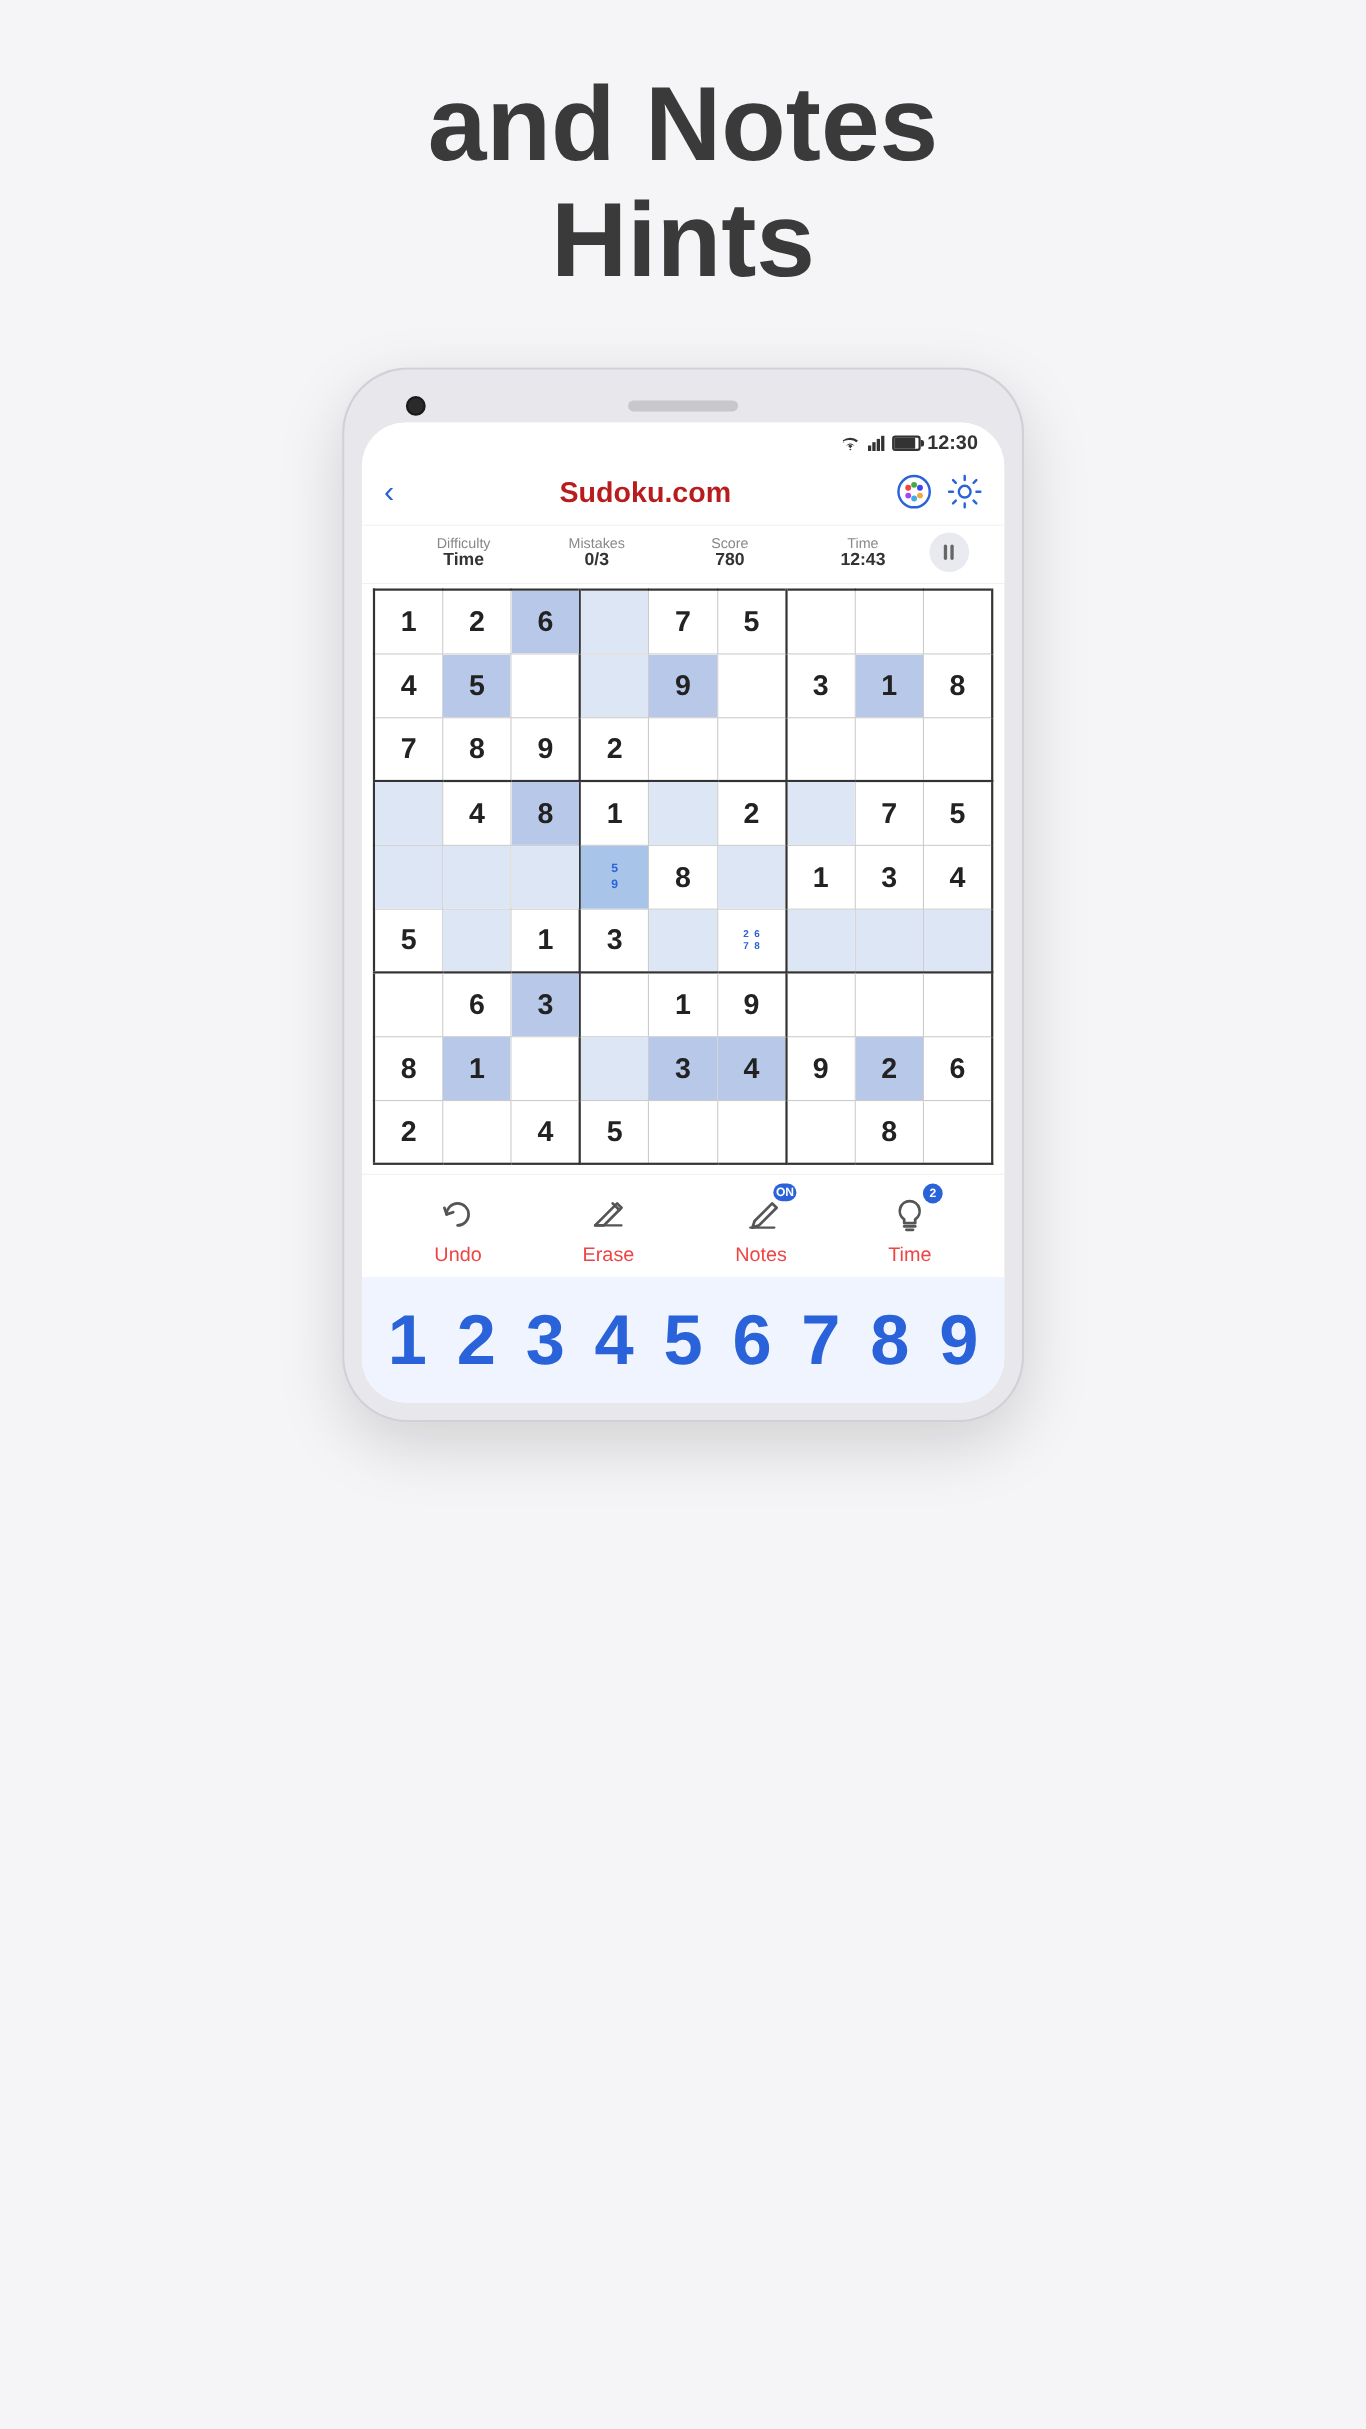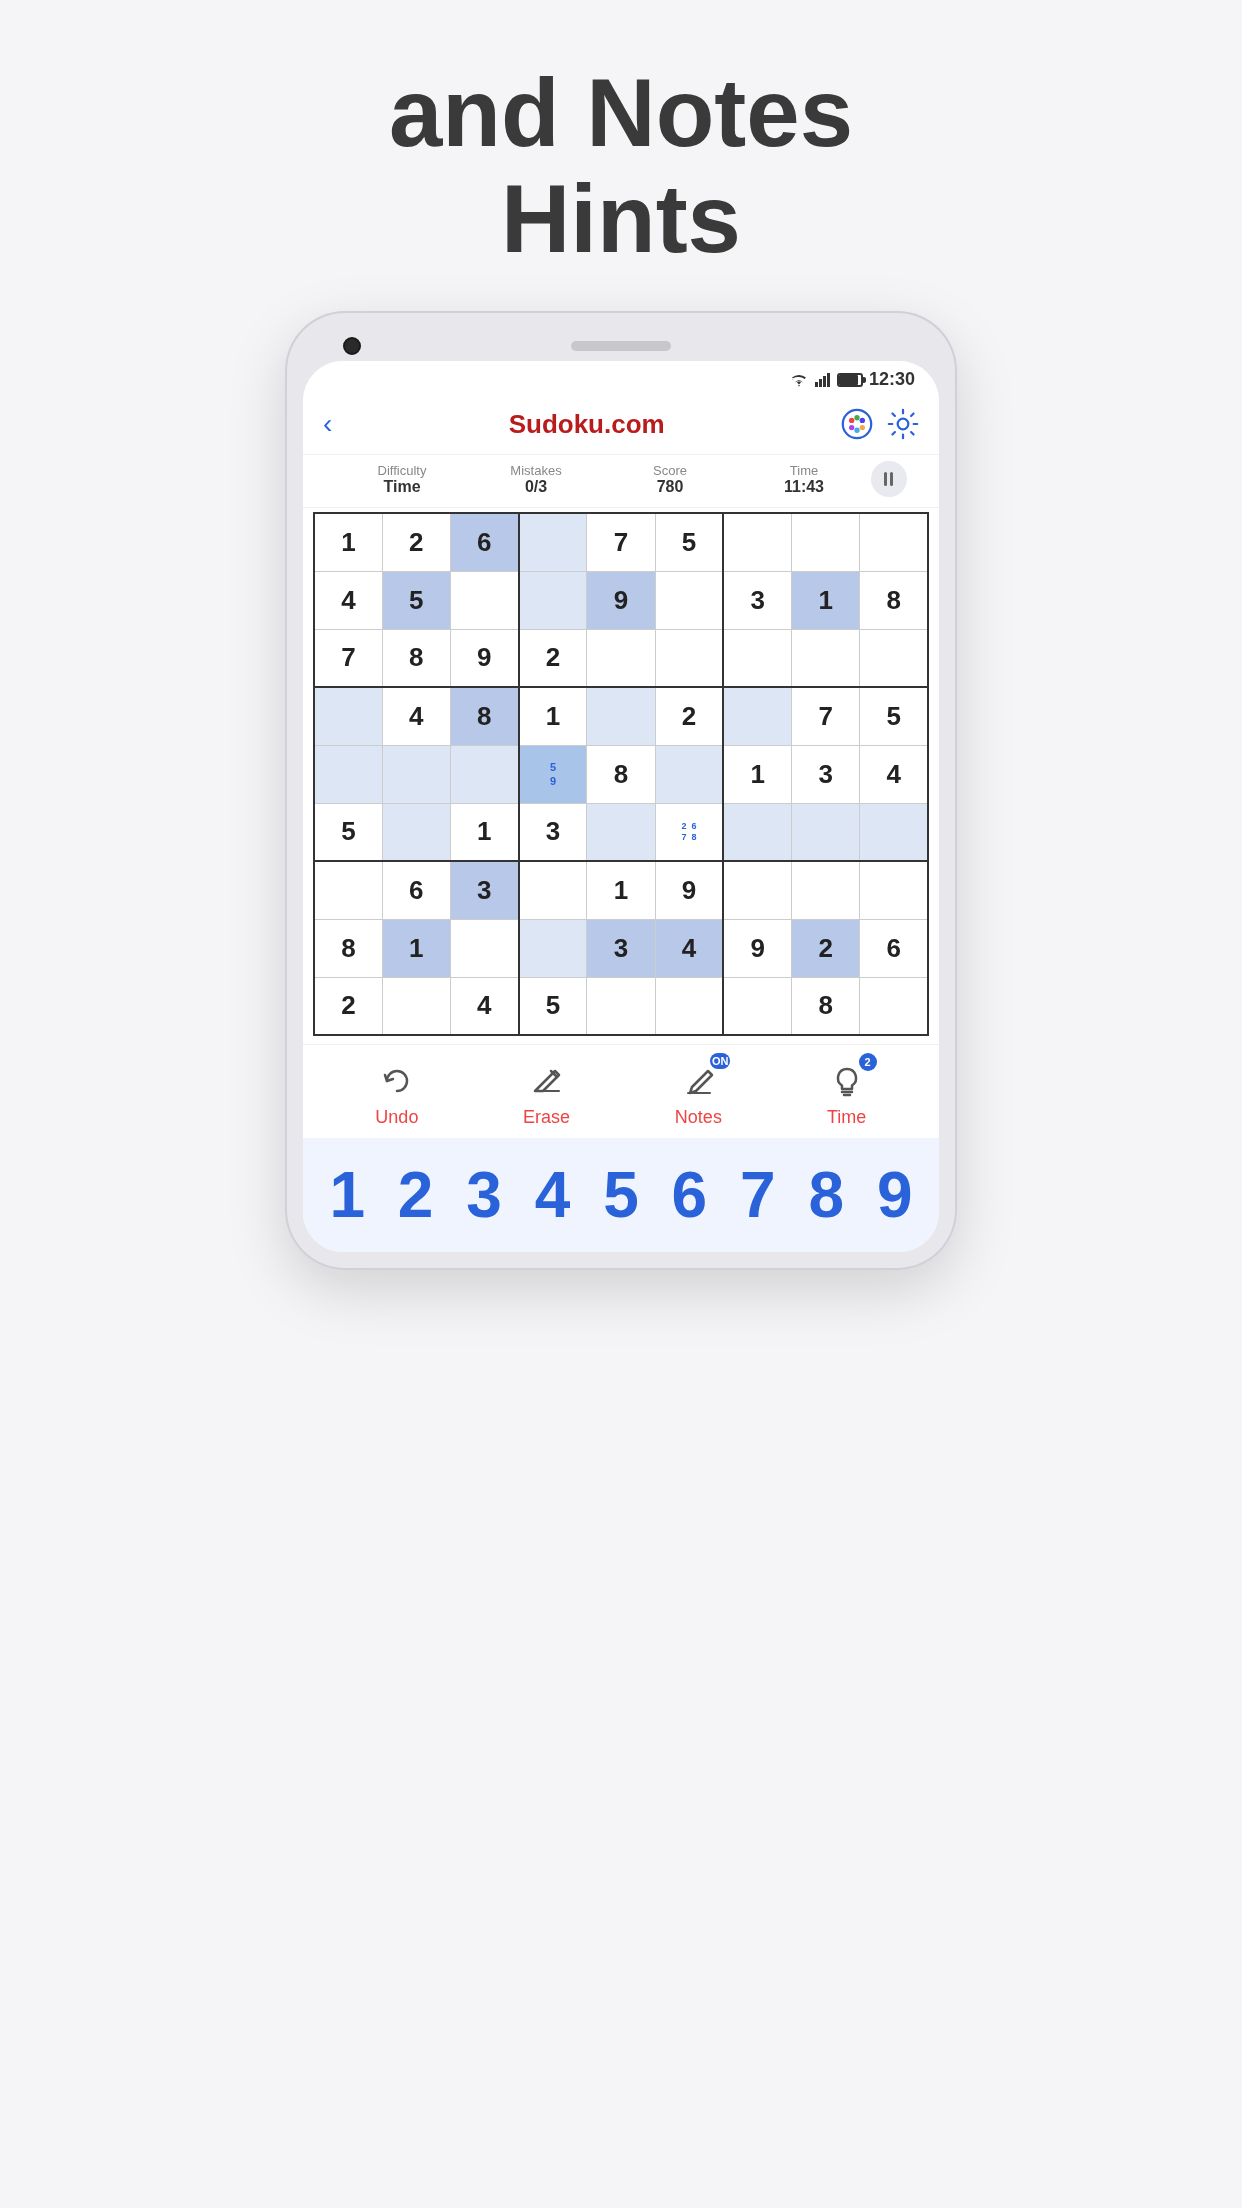--- a/index.html
+++ b/index.html
@@ -19,22 +19,22 @@
       font-size: 96px;
       font-weight: 800;
       color: #3a3a3a;
       text-align: center;
       margin-top: 60px;
       line-height: 1.1;
     }
 
     
     .phone-frame {
-      width: 672px;
-      margin-top: 40px;
+      width: 620px;
+      margin-top: 63px;
       background: #e8e8ec;
       border-radius: 60px;
       padding: 18px;
       box-shadow: 0 20px 60px rgba(0,0,0,0.15), inset 0 0 0 2px #d0d0d8;
       position: relative;
     }
 
     .phone-notch-area {
       display: flex;
       justify-content: center;
@@ -406,21 +406,21 @@
       <div class="stat-item">
         <span class="stat-label">Mistakes</span>
         <span class="stat-value">0/3</span>
       </div>
       <div class="stat-item">
         <span class="stat-label">Score</span>
         <span class="stat-value">780</span>
       </div>
       <div class="stat-item">
         <span class="stat-label">Time</span>
-        <span class="stat-value">11:43</span>
+        <span class="stat-value">12:43</span>
       </div>
       <div class="pause-btn">
         <div class="pause-icon">
           <div class="pause-bar"></div>
           <div class="pause-bar"></div>
         </div>
       </div>
     </div>
 
     <div class="sudoku-grid">

